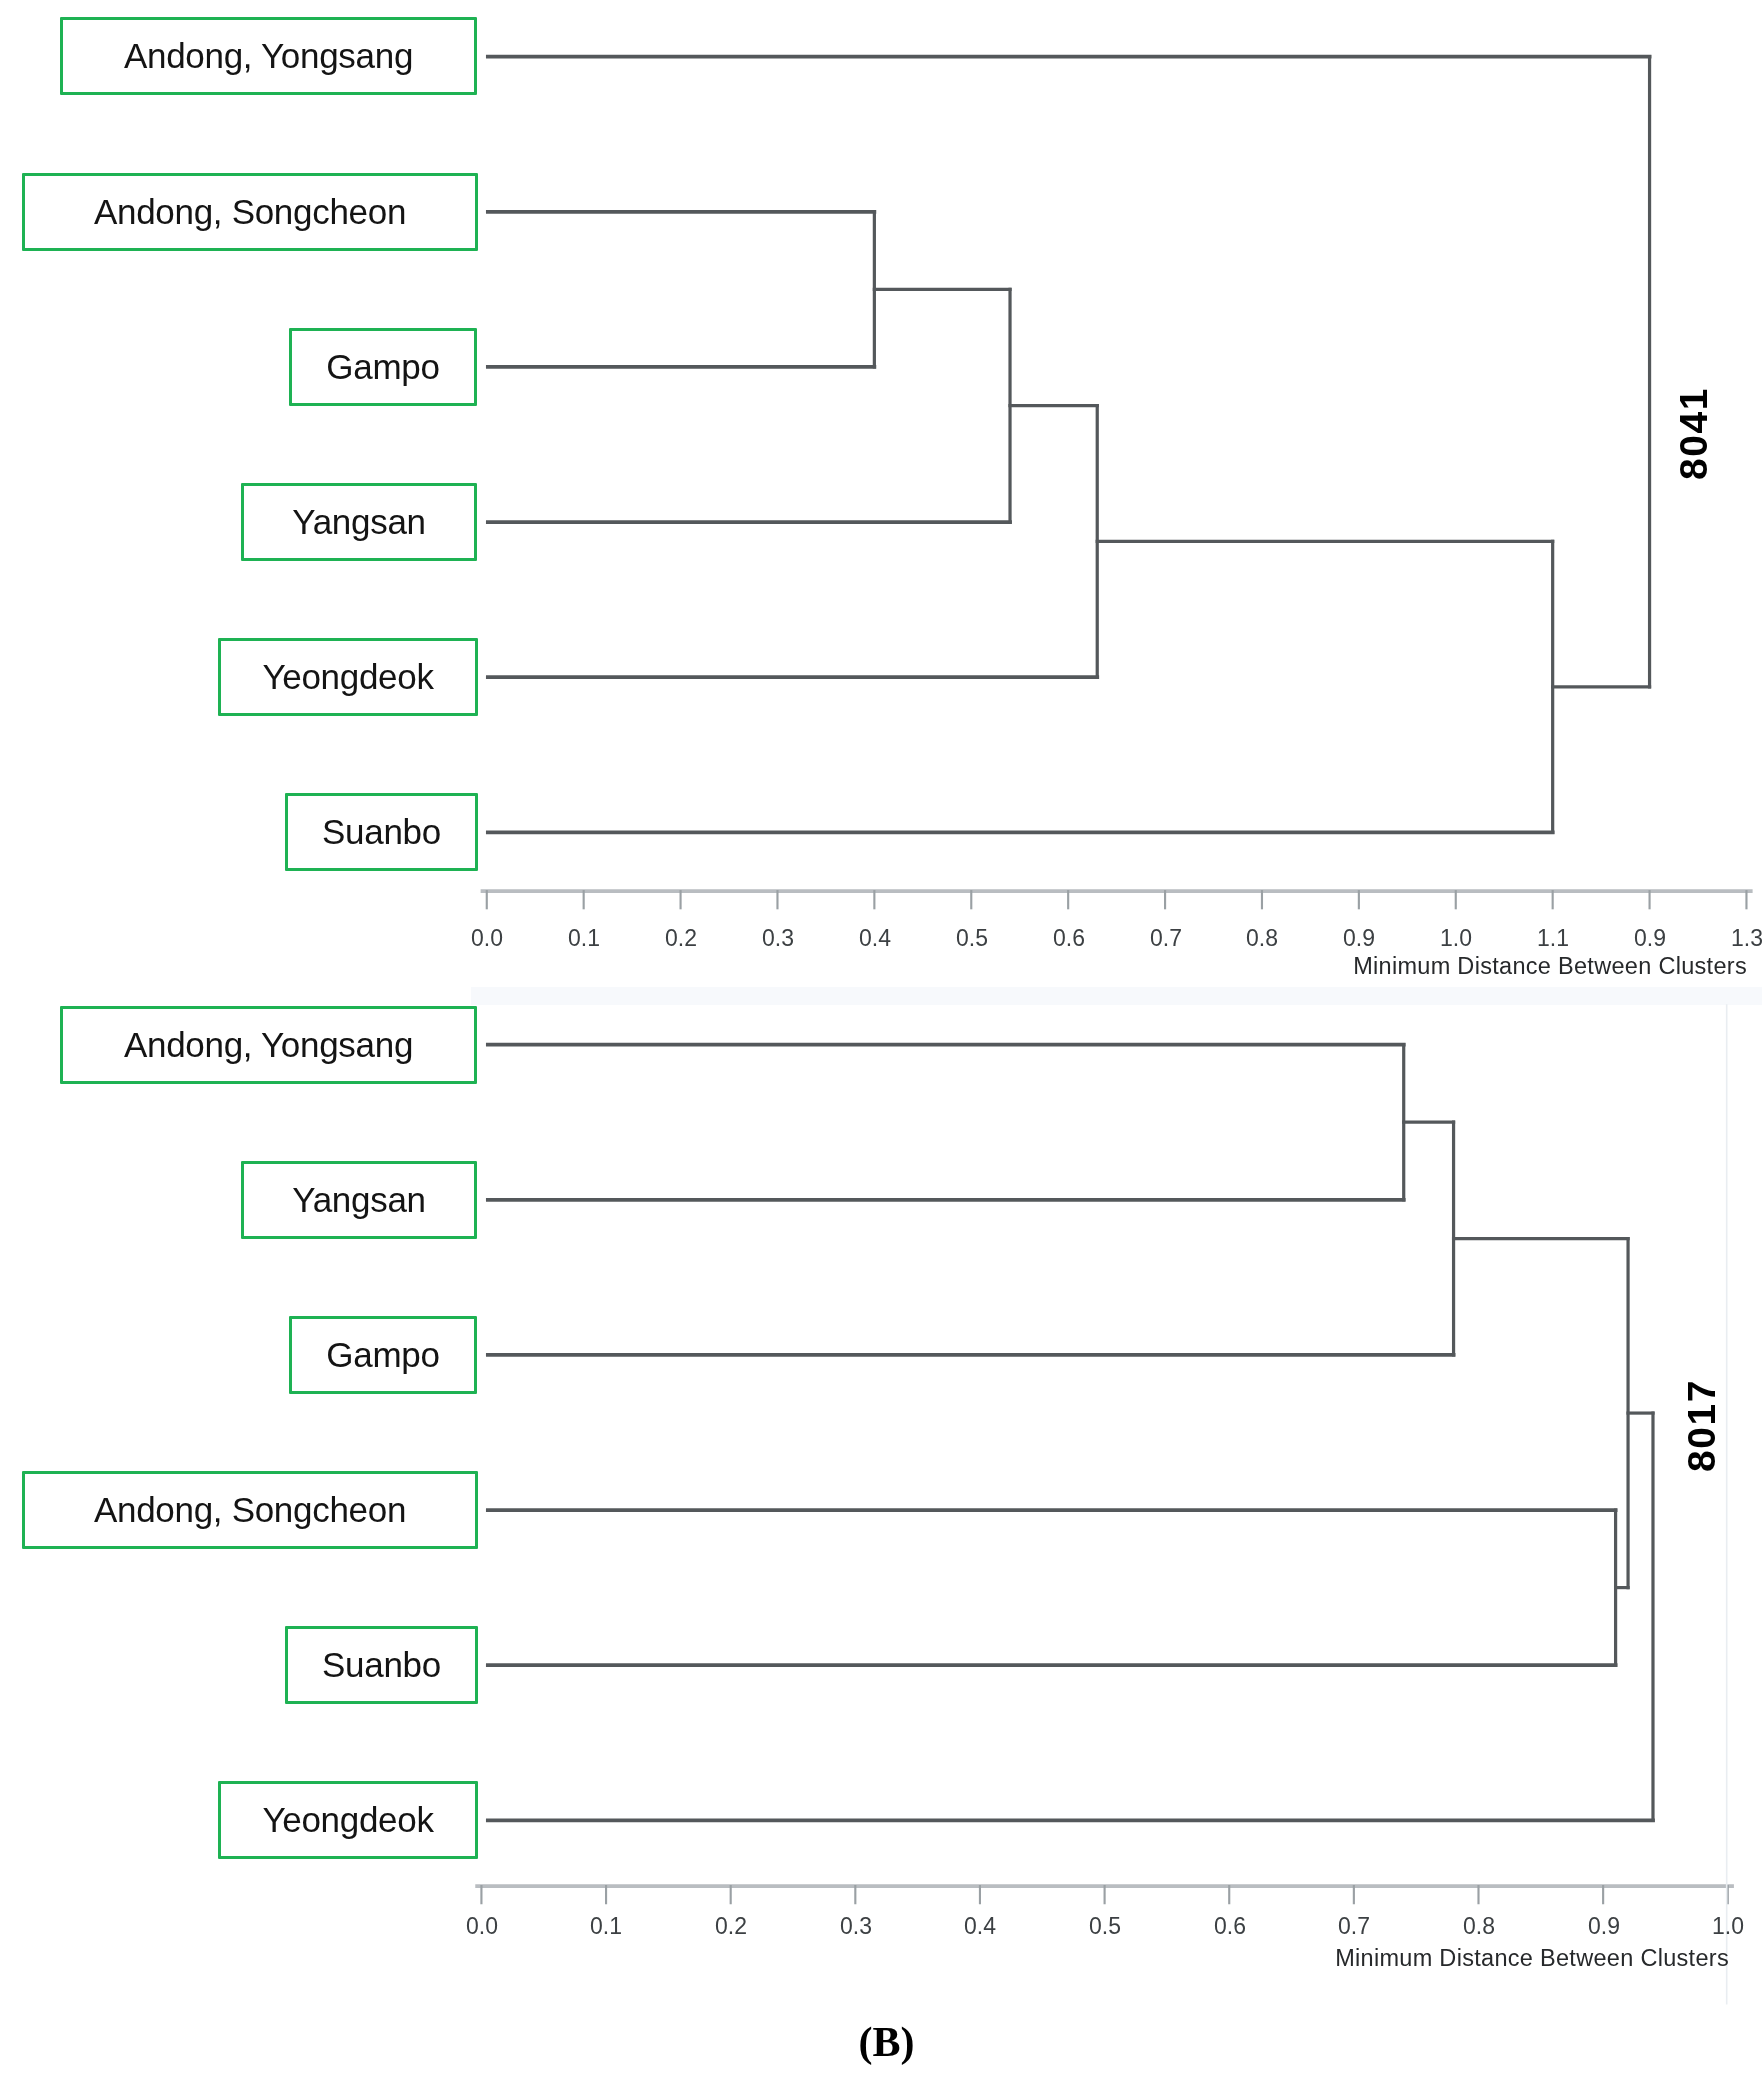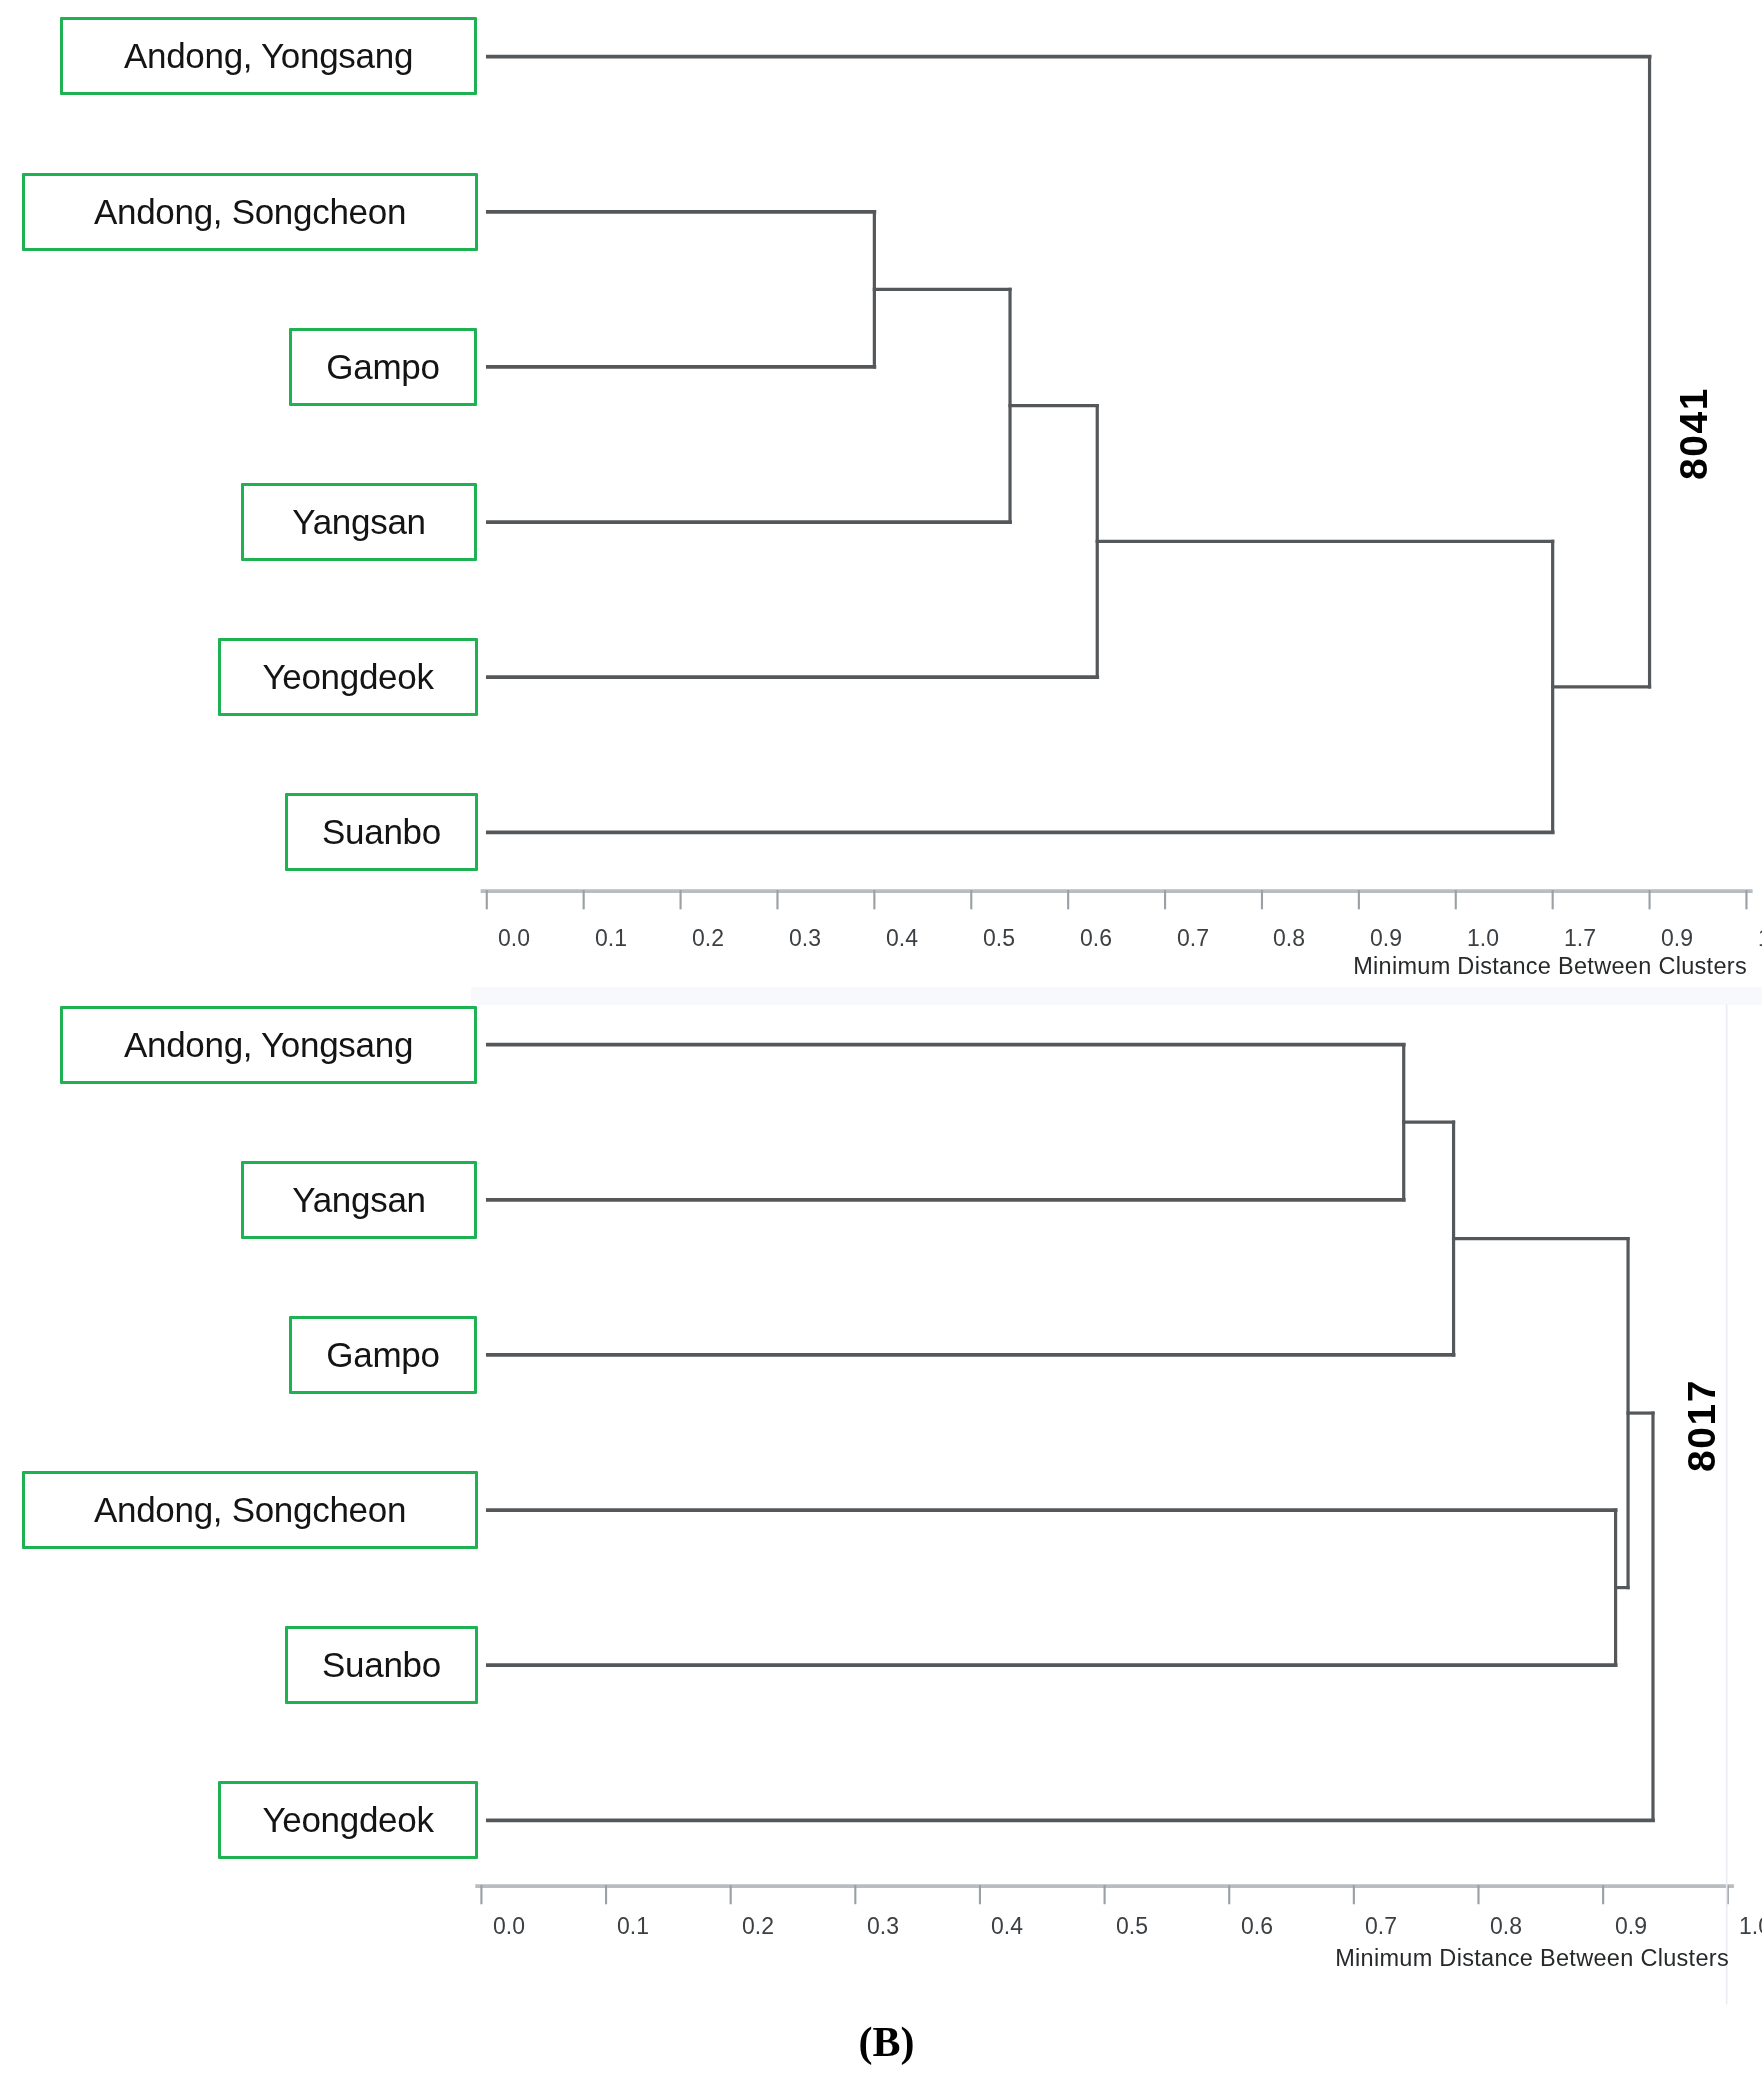--- a/index.html
+++ b/index.html
@@ -17,21 +17,21 @@
   }
 
   .leaf-box {
     position: absolute; box-sizing: border-box;
     background: #ffffff; border: 3.7px solid #1eb253; border-radius: 1.1px;
     display: flex; align-items: center; justify-content: center;
     font-size: 35px; color: #141414; letter-spacing: -0.3px; white-space: nowrap;
   }
 
   .tick-label {
-    position: absolute; width: 86px; text-align: right;
+    position: absolute; width: 86px; text-align: center;
     font-size: 23px; color: #3c4043;
   }
 
   .axis-title {
     position: absolute; text-align: right;
     font-size: 23.5px; color: #27292b; letter-spacing: 0.3px;
   }
 
   .group-label {
     position: absolute; width: 214px; height: 59px;
@@ -162,21 +162,21 @@
       <div class="tick-label" style="left: 541px; top: 925px;">0.1</div>
       <div class="tick-label" style="left: 638px; top: 925px;">0.2</div>
       <div class="tick-label" style="left: 735px; top: 925px;">0.3</div>
       <div class="tick-label" style="left: 832px; top: 925px;">0.4</div>
       <div class="tick-label" style="left: 929px; top: 925px;">0.5</div>
       <div class="tick-label" style="left: 1026px; top: 925px;">0.6</div>
       <div class="tick-label" style="left: 1123px; top: 925px;">0.7</div>
       <div class="tick-label" style="left: 1219px; top: 925px;">0.8</div>
       <div class="tick-label" style="left: 1316px; top: 925px;">0.9</div>
       <div class="tick-label" style="left: 1413px; top: 925px;">1.0</div>
-      <div class="tick-label" style="left: 1510px; top: 925px;">1.7</div>
+      <div class="tick-label" style="left: 1510px; top: 925px;">1.1</div>
       <div class="tick-label" style="left: 1607px; top: 925px;">0.9</div>
       <div class="tick-label" style="left: 1704px; top: 925px;">1.3</div>
     </div>
   <div id="axis-bottom">
       <div class="tick-label" style="left: 439px; top: 1913px;">0.0</div>
       <div class="tick-label" style="left: 563px; top: 1913px;">0.1</div>
       <div class="tick-label" style="left: 688px; top: 1913px;">0.2</div>
       <div class="tick-label" style="left: 813px; top: 1913px;">0.3</div>
       <div class="tick-label" style="left: 937px; top: 1913px;">0.4</div>
       <div class="tick-label" style="left: 1062px; top: 1913px;">0.5</div>

